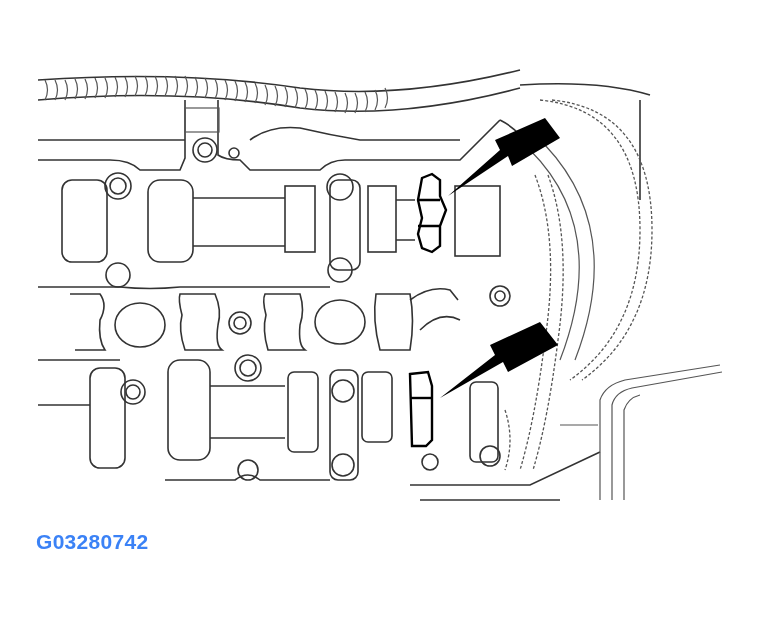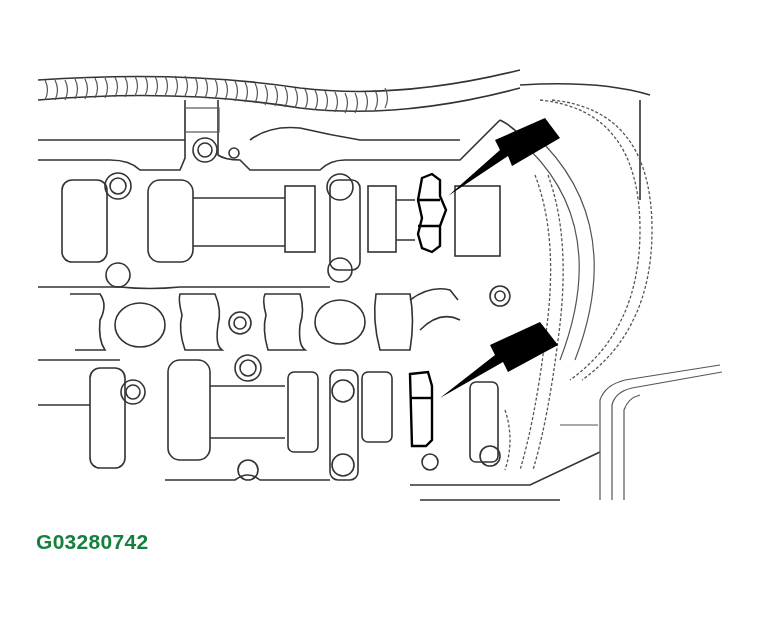--- a/index.html
+++ b/index.html
@@ -1,18 +1,18 @@
 <!DOCTYPE html>
 <html><head>
 <meta charset="utf-8">
 <style>
   html, body { margin:0; padding:0; background:#ffffff; }
   body { width:757px; height:625px; position:relative; overflow:hidden; font-family:"Liberation Sans", sans-serif; }
   #diagram { position:absolute; left:0; top:0; width:757px; height:520px; }
-  #figure-id { position:absolute; left:36px; top:530px; font-size:21px; font-weight:bold; color:#15803d; letter-spacing:0.3px; }
+  #figure-id { position:absolute; left:36px; top:530px; font-size:21px; font-weight:bold; color:#3b82f6; letter-spacing:0.3px; }
   svg .ln { fill:none; stroke:#333; stroke-width:1.6; }
   svg .lt { fill:none; stroke:#555; stroke-width:1.2; }
   svg .bk { fill:none; stroke:#000; stroke-width:2.4; }
   svg .arrow { fill:#000; stroke:none; }
   svg .chain { fill:none; stroke:#555; stroke-width:1.3; stroke-dasharray:3 2; }
 </style>
 </head>
 <body>
 
 <svg id="diagram" viewBox="0 0 757 520" xmlns="http://www.w3.org/2000/svg">

